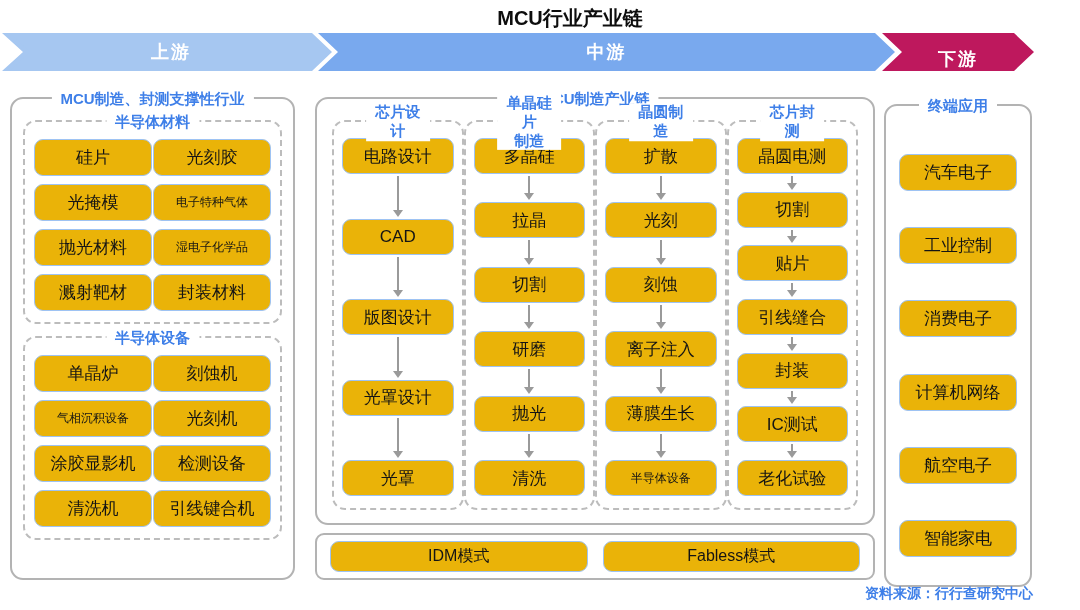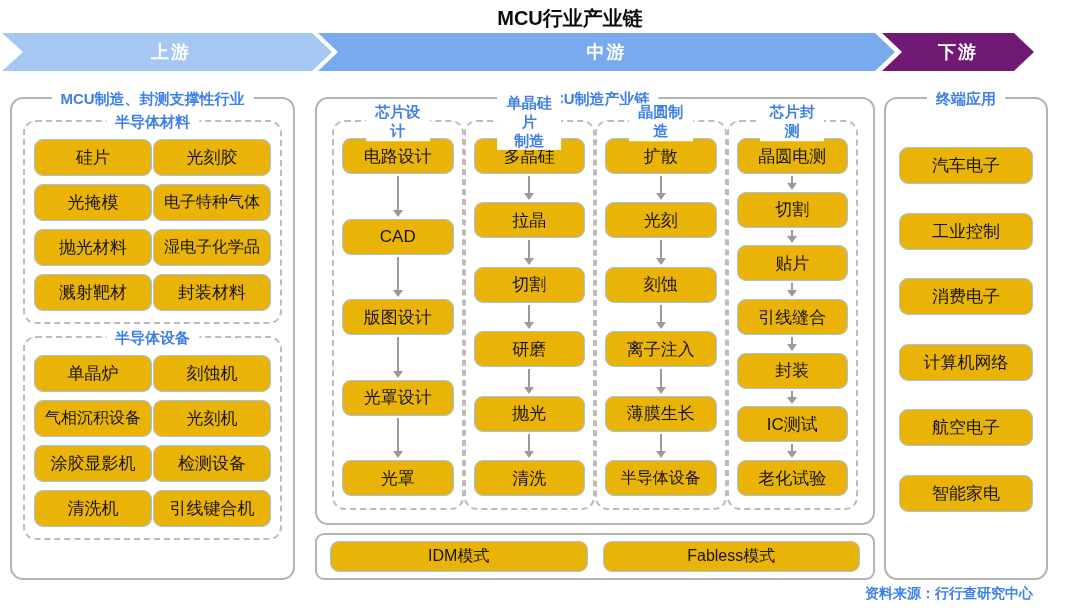--- a/index.html
+++ b/index.html
@@ -35,38 +35,38 @@
     box-sizing:border-box;
   }
   .panel-label,.group-label,.col-label{
     position:absolute;top:0;left:50%;transform:translate(-50%,-50%);
     background:#fff;padding:0 9px;color:#3e7fe8;font-weight:bold;font-size:15px;
     white-space:nowrap;z-index:2;text-align:center;line-height:1.25;
   }
   .col-label{white-space:pre-line;}
   #left-panel{left:10px;top:97px;width:285px;height:483px;}
   #mid-panel{left:315px;top:97px;width:560px;height:428px;}
-  #right-panel{left:884px;top:97px;width:164px;height:483px;}
+  #right-panel{left:884px;top:104px;width:148px;height:483px;}
   #modes-panel{left:315px;top:533px;width:560px;height:47px;border-radius:9px;}
   
   .group{
     position:relative;border:2px dashed #bcbcbc;border-radius:13px;
     margin:0 11px;padding:17px 9px 11px;
     display:grid;grid-template-columns:1fr 1fr;gap:8px 1px;box-sizing:border-box;
   }
   #group-materials{margin-top:21px;}
   #group-equipment{margin-top:12px;}
   
   .box{
     border:1.5px solid #9ec3f3;border-radius:9px;background:#eab308;
     display:flex;align-items:center;justify-content:center;
     font-size:17px;color:#141414;height:37px;box-sizing:border-box;
     white-space:nowrap;
   }
-  .box.small{font-size:16px;}
+  .box.small{font-size:12px;}
   
   .cols{
     position:absolute;top:21px;left:15px;right:15px;bottom:13px;
     display:flex;gap:0;
   }
   .flow-col{
     position:relative;flex:1;border:2px dashed #bcbcbc;border-radius:13px;
     padding:16px 8px 12px;display:flex;flex-direction:column;box-sizing:border-box;
   }
   .step{flex:none;height:36px;}
@@ -79,42 +79,42 @@
     width:0;height:0;border-left:5px solid transparent;border-right:5px solid transparent;
     border-top:7px solid #9a9a9a;
   }
   
   .modes-inner{
     position:absolute;inset:6px 13px;display:flex;gap:15px;
   }
   .mode-box{flex:1;height:auto;font-size:16px;}
   
   .apps-inner{
-    position:absolute;inset:0;padding:48px 13px 66px;
+    position:absolute;inset:0;padding:48px 13px 28px;
     display:flex;flex-direction:column;justify-content:space-between;box-sizing:border-box;
   }
   
   .footer{
     position:absolute;top:585px;right:47px;
     color:#3e7fe8;font-weight:bold;font-size:14px;white-space:nowrap;
   }
 </style>
 </head>
 <body>
 
 <div class="title">MCU行业产业链</div>
 
 <div class="sliver" style="background: rgb(166, 199, 241);"></div>
 <div class="banner banner-chevron" id="banner-upstream" style="background: rgb(166, 199, 241);">
   <span>上游</span>
 </div>
 <div class="banner banner-chevron" id="banner-midstream" style="background: rgb(121, 169, 238);">
   <span>中游</span>
 </div>
-<div class="banner banner-chevron" id="banner-downstream" style="background: #701a75;">
+<div class="banner banner-chevron" id="banner-downstream" style="background: #be185d; align-items: flex-end;">
   <span>下游</span>
 </div>
 
 <div class="panel" id="left-panel">
   <div class="panel-label">MCU制造、封测支撑性行业</div>
 
   <div class="group" id="group-materials">
     <div class="group-label">半导体材料</div>
     <div class="box">硅片</div>
     <div class="box">光刻胶</div>

